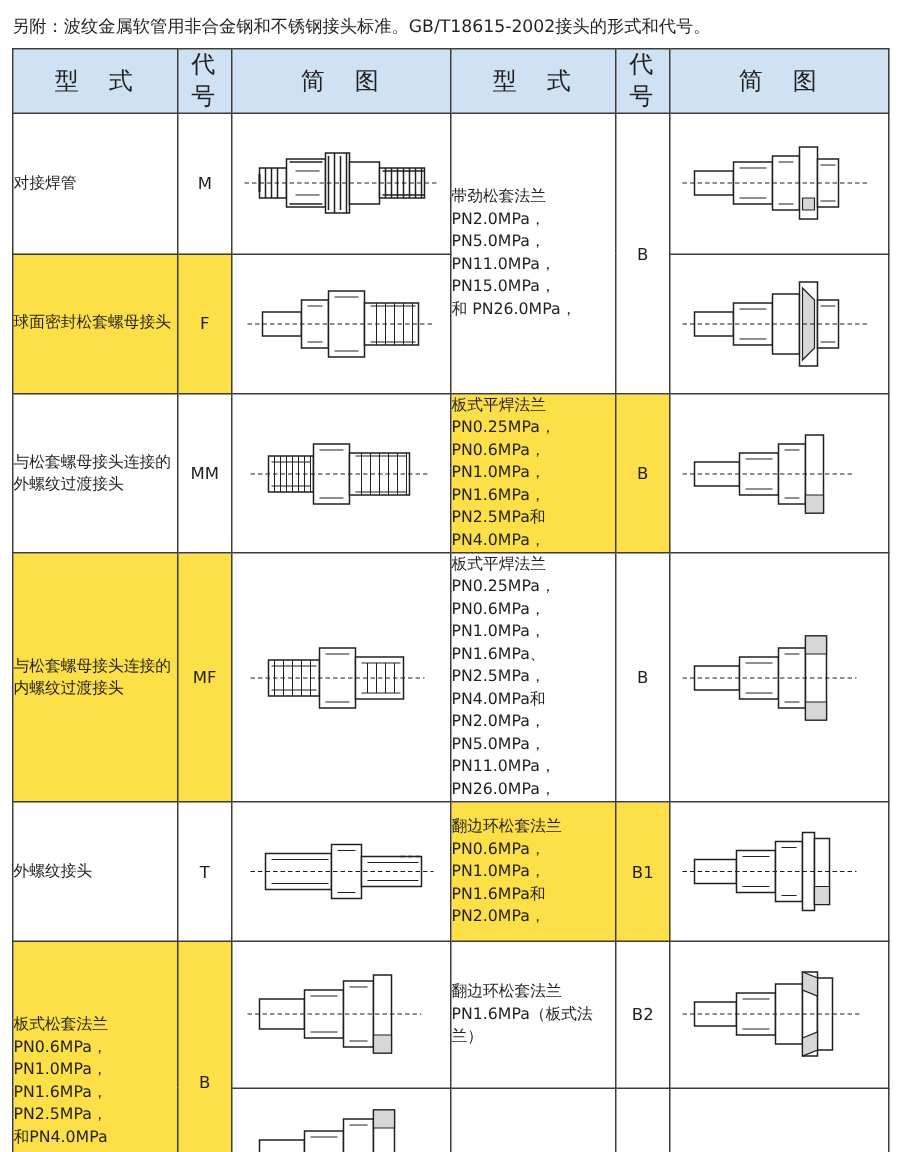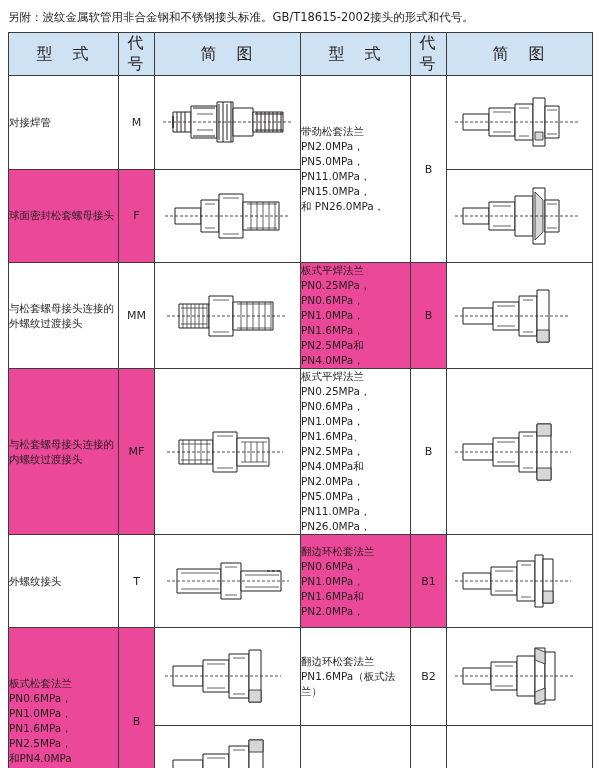--- a/index.html
+++ b/index.html
@@ -47,21 +47,21 @@
   td.code{
     text-align:center;
     font-size:11px;
   }
   td.fig{
     padding:0;
     text-align:center;
     vertical-align:middle;
     background:#ffffff;
   }
-  td.yellow{background:#ec4899;}
+  td.yellow{background:#fde047;}
   td.white{background:#ffffff;}
   svg{display:block;margin:0 auto;}
   .ln{fill:none;stroke:#231f20;stroke-width:1;}
   .fl{fill:#ffffff;stroke:#231f20;stroke-width:1;}
   .hatch{fill:#d7d7d7;stroke:#231f20;stroke-width:0.8;}
   .dash{fill:none;stroke:#231f20;stroke-width:0.8;stroke-dasharray:3 2;}
   .thin{fill:none;stroke:#231f20;stroke-width:0.7;}
 </style>
 </head>
 <body>

